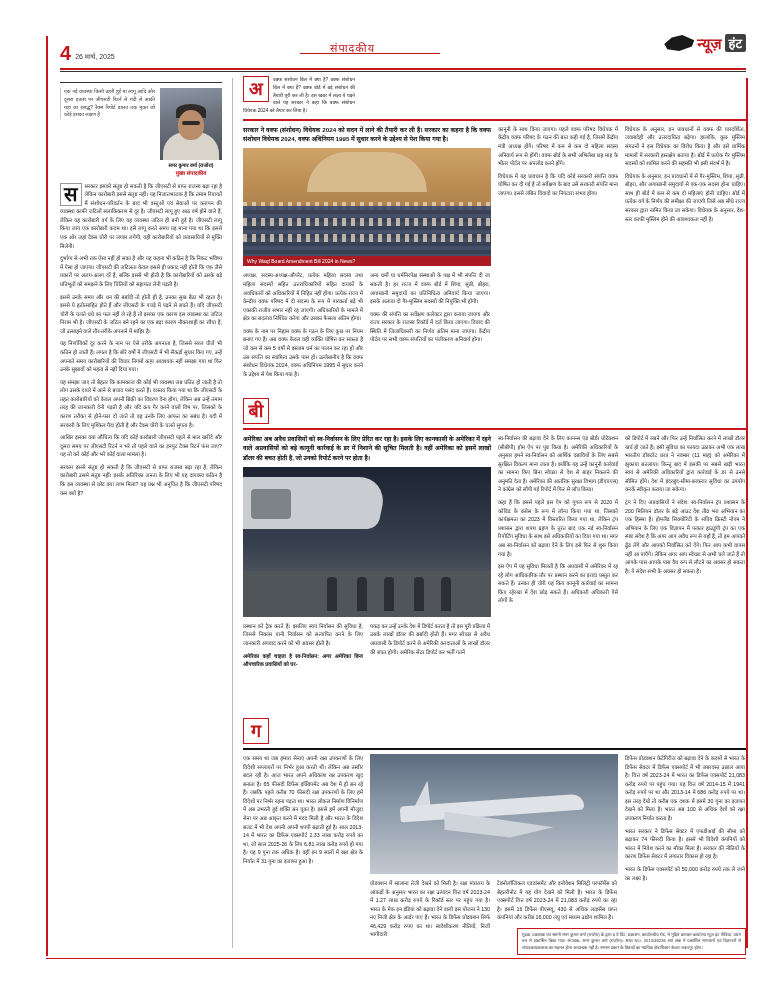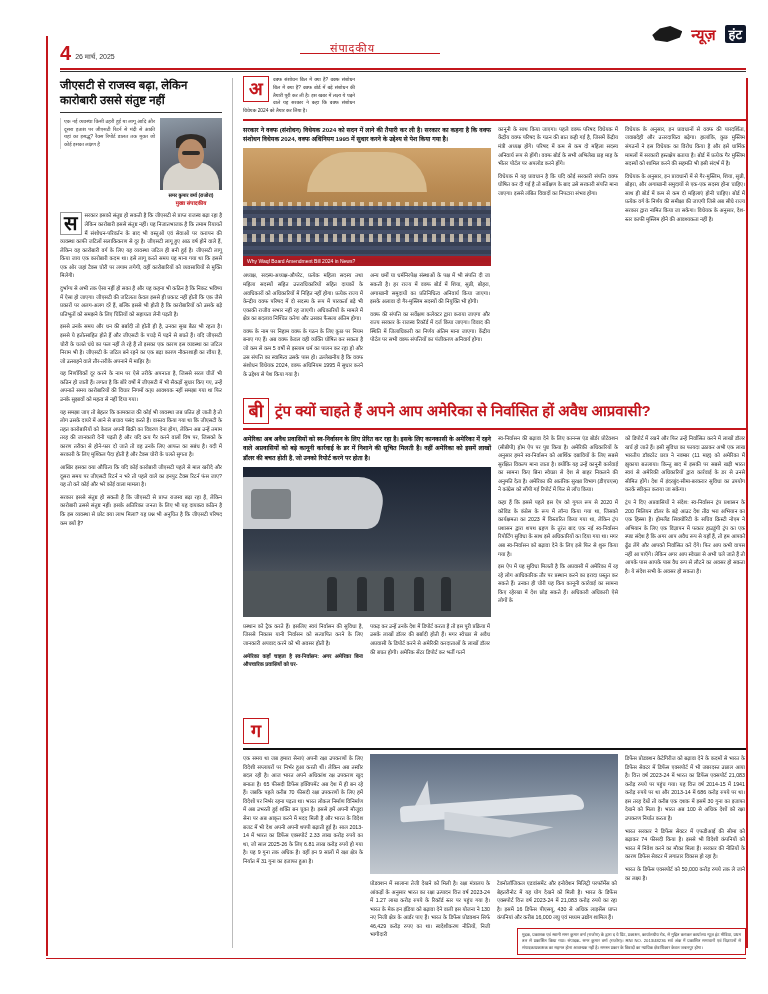--- a/index.html
+++ b/index.html
@@ -41,32 +41,32 @@
   .section-title {
     position: absolute; left: 330px; top: 40px;
     font-size: 11px; font-weight: normal; color: #c4161c;
     letter-spacing: 1px;
   }
   .section-title-bar {
     position: absolute; left: 300px; top: 53px; width: 140px; height: 1px;
     background: #c4161c;
   }
   .brand {
-    position: absolute; right: 22px; top: 24px;
-    display: flex; align-items: center; gap: 9px; justify-content: space-between;
+    position: absolute; right: 22px; top: 33px;
+    display: flex; align-items: center; gap: 3px; justify-content: space-between;
   }
   .brand-logo {
     width: 30px; height: 18px; background: #1a1a1a;
     clip-path: polygon(0 55%, 25% 20%, 60% 5%, 100% 35%, 92% 70%, 50% 95%, 10% 85%);
   }
   .brand-text {
     font-size: 15px; font-weight: bold; color: #c4161c;
   }
   .brand-badge {
-    background: #0f172a; color: #fff; font-size: 13px; font-weight: bold;
+    background: #404040; color: #fff; font-size: 13px; font-weight: bold;
     padding: 0 4px; border-radius: 2px;
   }
   
   .left-rail {
     position: absolute; left: 46px; top: 36px; width: 2px; height: 920px;
     background: #c4161c;
   }
   
   .col { position: absolute; }
   .colrule {
@@ -238,21 +238,20 @@
     <span class="brand-badge">हंट</span>
   </div>
 
   <div class="masthead-rule"></div>
   <div class="masthead-rule2"></div>
 
   <div class="colrule" style="left:232px; top:78px; height:870px;"></div>
   <div class="colrule" style="left:746px; top:78px; height:870px; background:#c4161c; width:2px;"></div>
 
   <div class="col" id="art1">
-    <div class="a1-head">जीएसटी से राजस्व बढ़ा, लेकिन कारोबारी उससे संतुष्ट नहीं</div>
     <div class="a1-rule"></div>
 
     <div class="photo-wrap">
       <div class="photo">
         <div class="torso"></div>
         <div class="hair"></div>
         <div class="face"></div>
         <div class="stache"></div>
       </div>
       <div class="byline">
@@ -312,21 +311,20 @@
       <div class="body-text" style="width:120px;">
         <p>विधेयक के अनुसार, इन प्रावधानों से वक्फ की पारदर्शिता, जवाबदेही और उत्तरदायित्व बढ़ेगा। हालांकि, कुछ मुस्लिम संगठनों ने इस विधेयक का विरोध किया है और इसे धार्मिक मामलों में सरकारी हस्तक्षेप बताया है। बोर्ड में प्रत्येक गैर मुस्लिम सदस्यों को शामिल करने की सहमति भी इसी संदर्भ में है।</p>
         <p>विधेयक के अनुसार, इन प्रावधानों में से गैर-मुस्लिम, शिया, सुन्नी, बोहरा, और अगाखानी समुदायों से एक-एक सदस्य होना चाहिए। साथ ही बोर्ड में कम से कम दो महिलाएं होनी चाहिए। बोर्ड में प्रत्येक वर्ग के निर्णय की समीक्षा की जाएगी जिसे अब सीधे राज्य सरकार द्वारा नामित किया जा सकेगा। विधेयक के अनुसार, देश-स्तर काफी मुस्लिम होने की आवश्यकता नहीं है।</p>
       </div>
     </div>
   </div>
 
   <div class="col" id="art3" style="left:243px; top:398px; width:503px;">
     <div style="display:flex; gap:6px; align-items:center;">
       <div class="dropbox" style="float:none; margin:0;">बी</div>
-      <div class="headline-main">ट्रंप क्यों चाहते हैं अपने आप अमेरिका से निर्वासित हों अवैध आप्रवासी?</div>
     </div>
     <div class="rulebar" style="margin-top:4px;"></div>
     <div style="display:flex; gap:7px;">
       <div style="width:248px;">
         <div class="kicker">अमेरिका अब अवैध प्रवासियों को स्व-निर्वासन के लिए प्रेरित कर रहा है। इसके लिए कानकासी के अमेरिका में रहने वाले अप्रवासियों को बड़े कानूनी कार्रवाई के डर में निशाने की सूचित मिलती है। वहीं अमेरिका को इसमें लाखों डॉलर की बचत होती है, जो उनको रिपोर्ट करने पर होता है।</div>
         <div class="img-jet" style="margin-top:5px;">
           <div class="jetbody"></div>
           <div class="nozzle"></div>
           <div class="ground"></div>
           <div class="person" style="left:34%;"></div>

